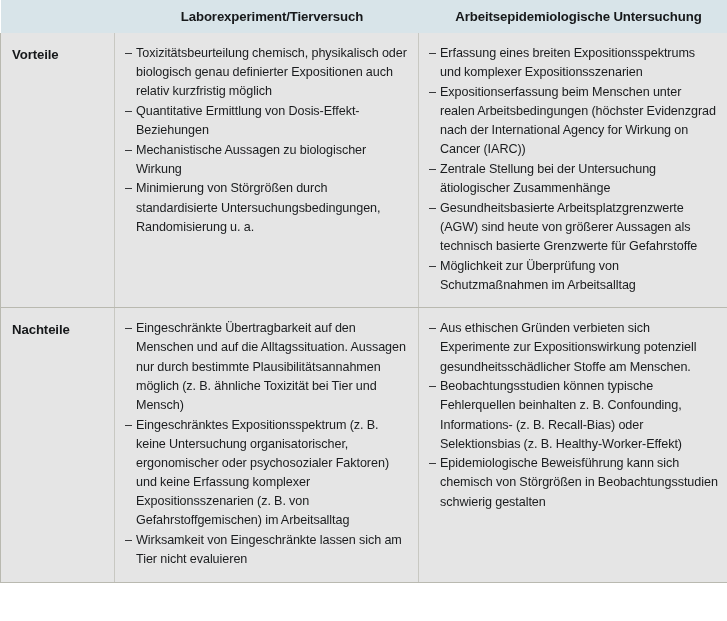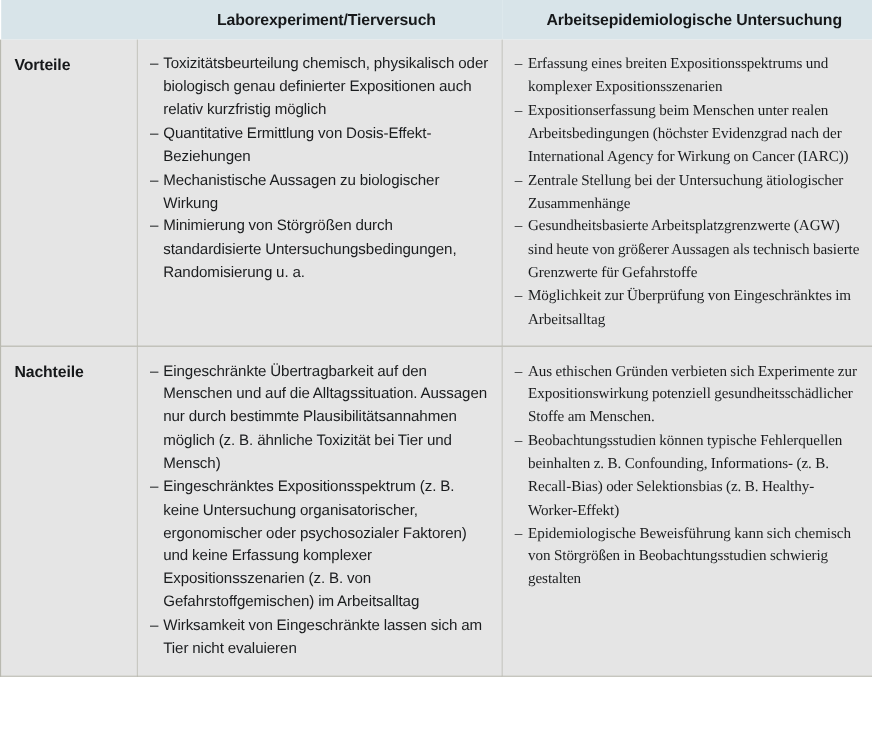--- a/index.html
+++ b/index.html
@@ -71,21 +71,20 @@
     letter-spacing: -0.1px;
   }
 
   td.body-cell {
     border-left: none;
     border-right: 1px solid #c8c8c2;
     padding: 11px 9px 12px 10px;
   }
   td.body-cell.last {
     border-right: 1px solid #b9b9b0;
-    font-family: Liberation Serif, serif;
   }
 
   ul.dashlist {
     list-style: none;
     margin: 0;
     padding: 0;
   }
   ul.dashlist > li {
     position: relative;
     padding-left: 11px;
@@ -143,21 +142,21 @@
               <li>Mechanistische Aussagen zu biologischer Wirkung</li>
               <li>Minimierung von Störgrößen durch standardisierte Untersuchungsbedingungen, Randomisierung u. a.</li>
             </ul>
         </td>
         <td class="body-cell last">
           <ul class="dashlist">
               <li>Erfassung eines breiten Expositionsspektrums und komplexer Expositionsszenarien</li>
               <li>Expositionserfassung beim Menschen unter realen Arbeitsbedingungen (höchster Evidenzgrad nach der International Agency for Wirkung on Cancer (IARC))</li>
               <li>Zentrale Stellung bei der Untersuchung ätiologischer Zusammenhänge</li>
               <li>Gesundheitsbasierte Arbeitsplatzgrenzwerte (AGW) sind heute von größerer Aussagen als technisch basierte Grenzwerte für Gefahrstoffe</li>
-              <li>Möglichkeit zur Überprüfung von Eingeschränktes im Arbeitsalltag</li>
+              <li>Möglichkeit zur Überprüfung von Schutzmaßnahmen im Arbeitsalltag</li>
             </ul>
         </td>
       </tr>
 
       <tr>
         <td class="label-cell">
           <span class="rowlabel">Nachteile</span>
         </td>
         <td class="body-cell">
           <ul class="dashlist">

